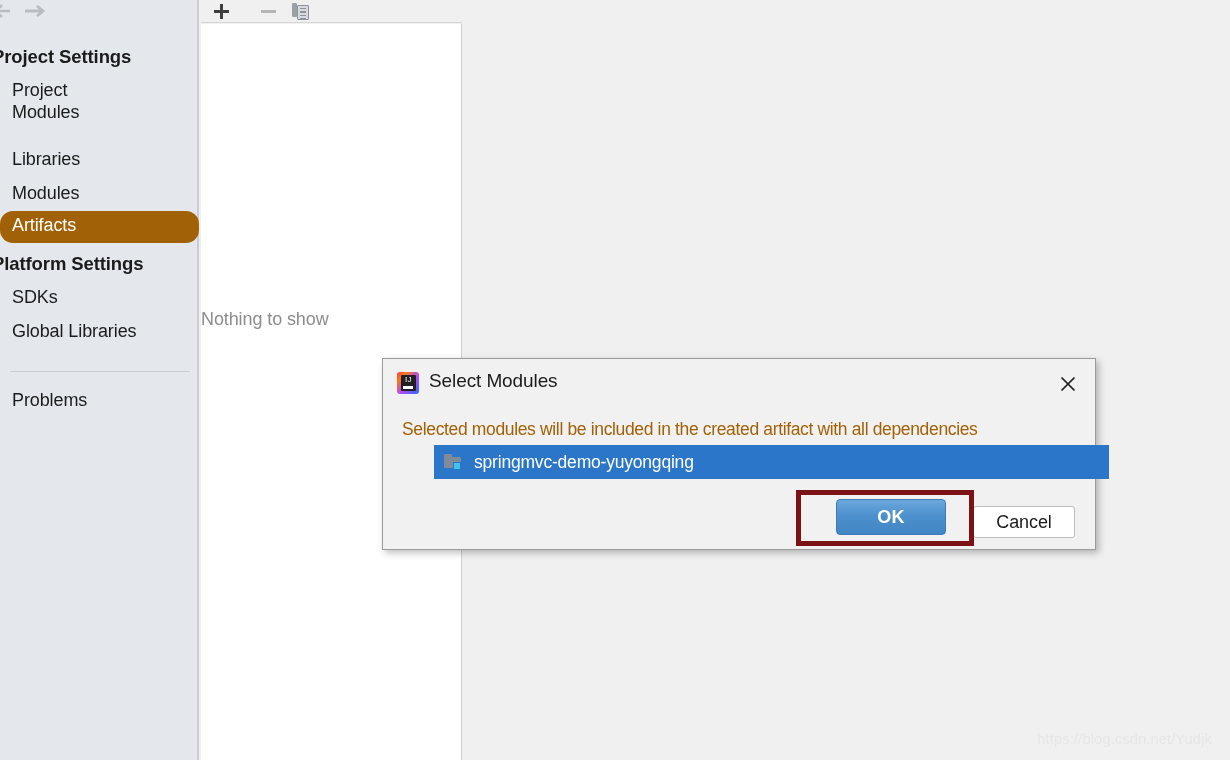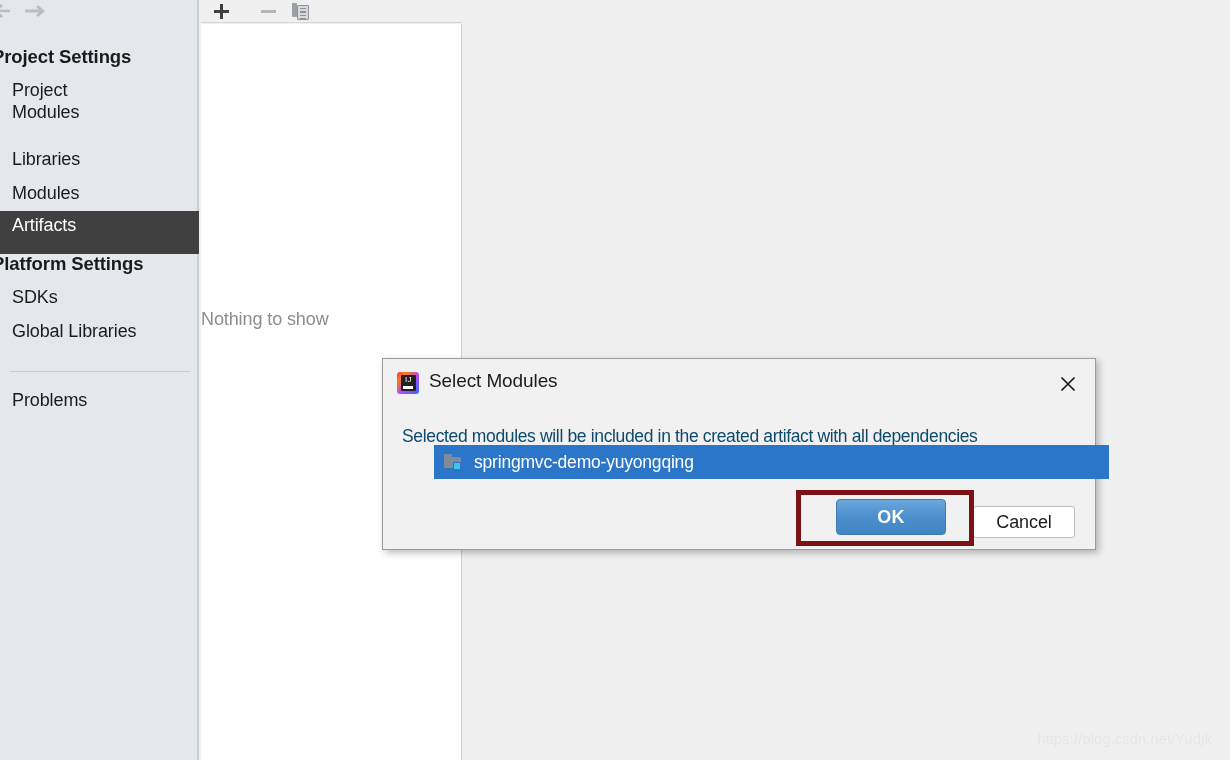--- a/index.html
+++ b/index.html
@@ -63,24 +63,25 @@
     position: absolute;
     left: 12px;
     font-size: 18px;
     color: #1b1b1b;
     white-space: nowrap;
     letter-spacing: -0.1px;
   }
   .sb-item.selected {
     left: 0;
     width: 199px;
-    background: #404040;
+    background: #a16207;
     color: #ffffff;
-    padding: 4px 0 18px 12px;
-    box-sizing: border-box;
+    padding: 4px 0 7px 12px;
+    box-sizing: border-box;
+    border-radius: 13px;
   }
   .sb-sep {
     position: absolute;
     left: 10px; top: 371px;
     width: 180px; height: 1px;
     background: #c9ced3;
   }
 
   
   .center-toolbar {
@@ -245,24 +246,23 @@
     width: 26px; height: 26px;
     display: flex; align-items: center; justify-content: center;
     cursor: default;
   }
   .dlg-close svg { display: block; }
 
   .dlg-desc {
     position: absolute;
     left: 19px; top: 60px;
     font-size: 17.5px;
-    color: #0c4a6e;
+    color: #a16207;
     white-space: nowrap;
     letter-spacing: -0.35px;
-    margin-top: 7px;
   }
 
   .dlg-list {
     position: absolute;
     left: 19px; top: 86px;
     width: 675px;
     height: 34px;
   }
   .list-row {
     position: relative;

